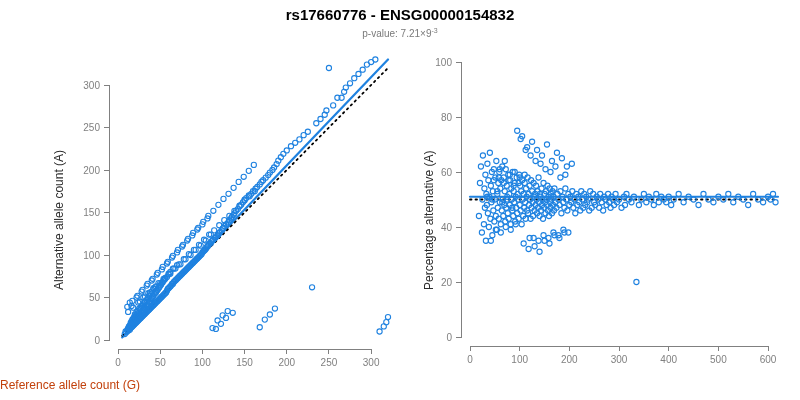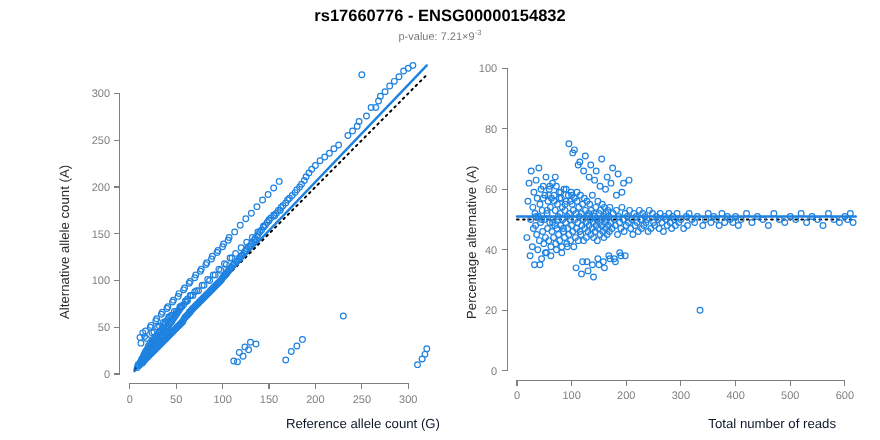--- a/index.html
+++ b/index.html
@@ -47,23 +47,23 @@
   .panel {
     position: absolute;
     top: 0;
     height: 400px;
   }
   #panel-left { left: 0; width: 400px; }
   #panel-right { left: 400px; width: 400px; }
 
   .axis-title-x {
     position: absolute;
-    text-align: right;
+    text-align: left;
     font-size: 12px;
-    color: #0f172a;
+    color: #c2410c;
     width: 100%;
     left: 0;
   }
   .axis-title-y {
     position: absolute;
     font-size: 12px;
     color: #2b2b2b;
     transform-origin: 0 0;
     transform: rotate(-90deg);
     white-space: nowrap;
@@ -847,17 +847,16 @@
         <text x="52" y="285.5" text-anchor="end" class="tick">20</text>
         <line x1="56" y1="227" x2="61" y2="227" class="axisline"></line>
         <text x="52" y="230.5" text-anchor="end" class="tick">40</text>
         <line x1="56" y1="172" x2="61" y2="172" class="axisline"></line>
         <text x="52" y="175.5" text-anchor="end" class="tick">60</text>
         <line x1="56" y1="117" x2="61" y2="117" class="axisline"></line>
         <text x="52" y="120.5" text-anchor="end" class="tick">80</text>
         <line x1="56" y1="62" x2="61" y2="62" class="axisline"></line>
         <text x="52" y="65.5" text-anchor="end" class="tick">100</text>
       </svg>
-    <div class="axis-title-x" id="xtitle-right" style="top: 378px; left: -40px; width: 400px;">Total number of reads</div>
     <div class="axis-title-y" id="ytitle-right" style="left: 22px; top: 290px;">Percentage alternative (A)</div>
   </div>
 
 </div>
 
 </body></html>

